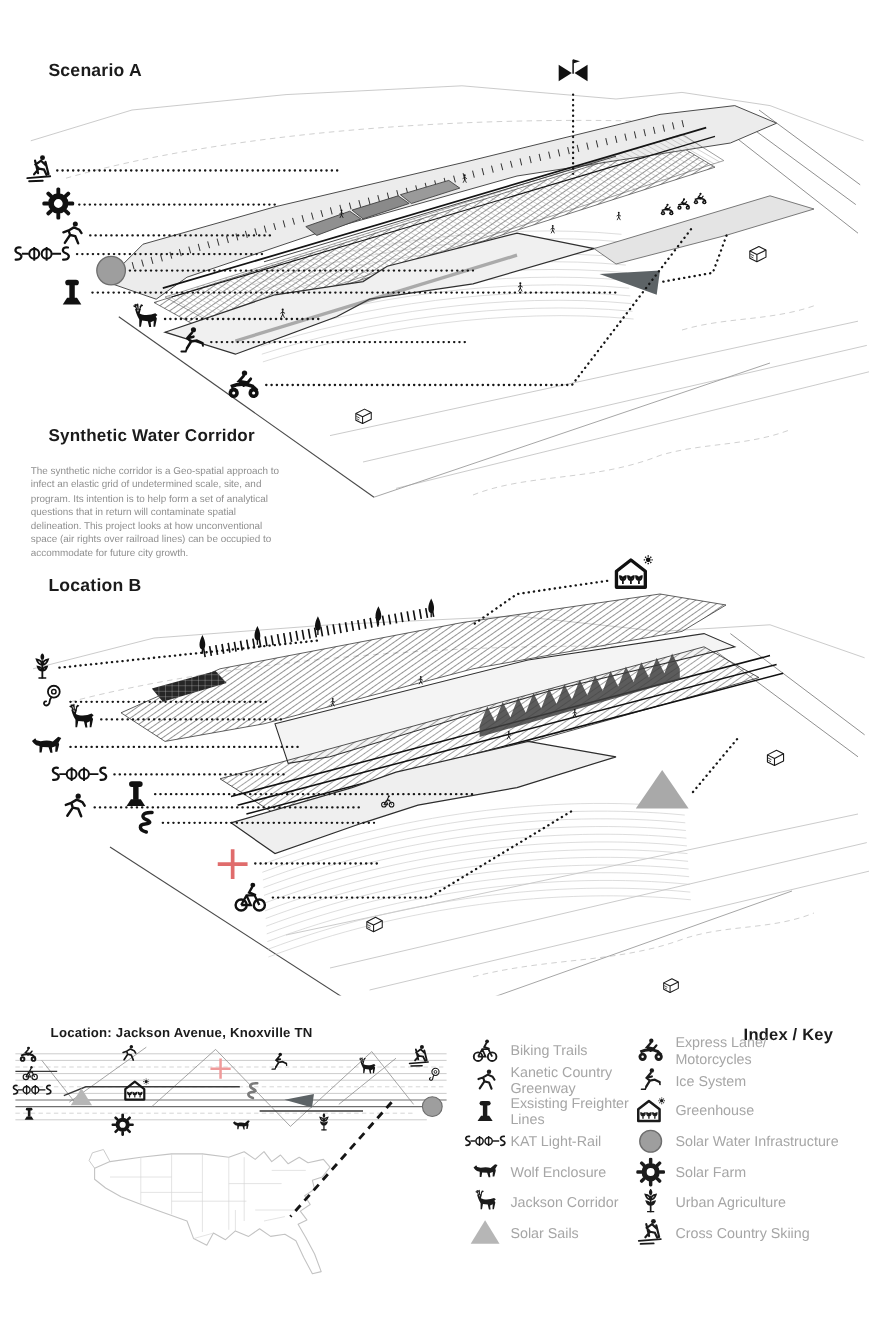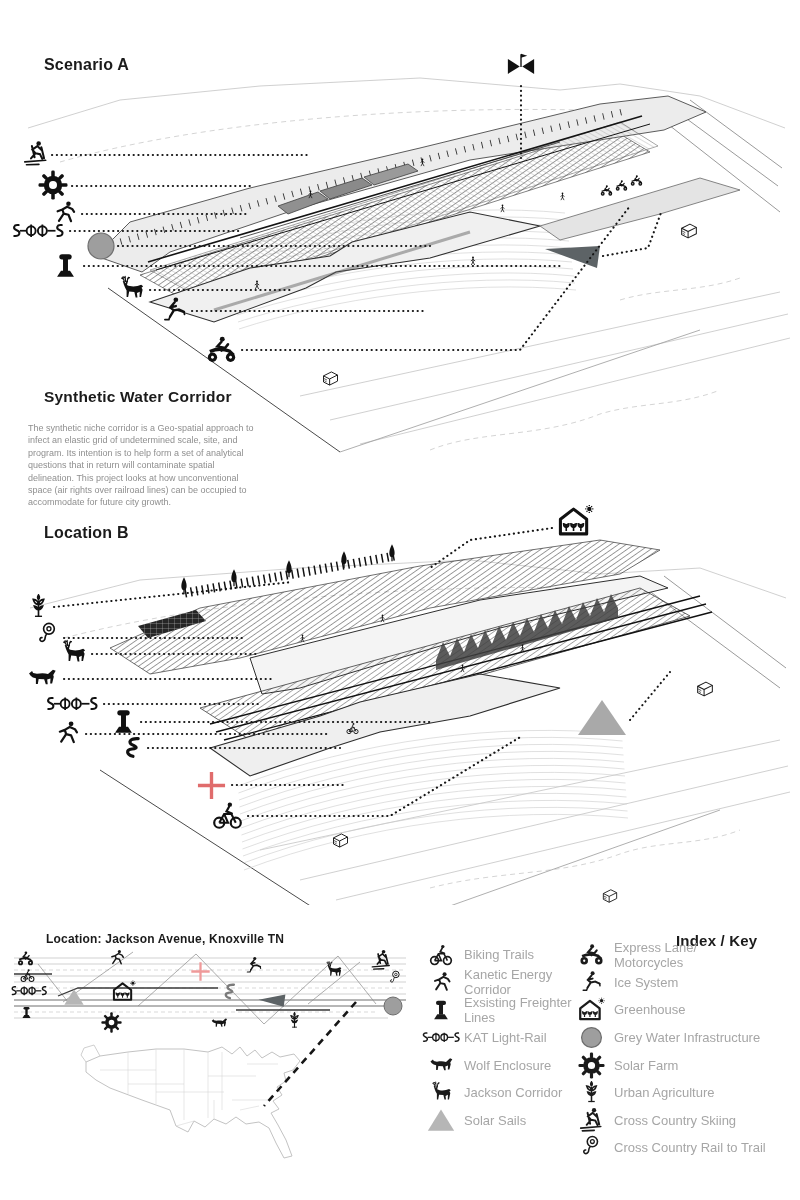--- a/index.html
+++ b/index.html
@@ -389,21 +389,21 @@
           </svg>
         </span>
       <span class="llabel">Biking Trails</span>
     </div>
     <div class="lrow">
       <span class="licon">
           <svg width="23" height="23" class="ink">
             <use width="100%" height="100%" href="#icon-runner"></use>
           </svg>
         </span>
-      <span class="llabel">Kanetic Energy Corridor</span>
+      <span class="llabel">Kanetic Country Greenway</span>
     </div>
     <div class="lrow">
       <span class="licon">
           <svg width="22" height="22" class="ink">
             <use width="100%" height="100%" href="#icon-ibeam"></use>
           </svg>
         </span>
       <span class="llabel">Exsisting Freighter Lines</span>
     </div>
     <div class="lrow">
@@ -464,21 +464,21 @@
           </svg>
         </span>
       <span class="llabel">Greenhouse</span>
     </div>
     <div class="lrow">
       <span class="licon">
           <svg width="25" height="25" class="c-gray">
             <use width="100%" height="100%" href="#icon-dot"></use>
           </svg>
         </span>
-      <span class="llabel">Grey Water Infrastructure</span>
+      <span class="llabel">Solar Water Infrastructure</span>
     </div>
     <div class="lrow">
       <span class="licon">
           <svg width="27" height="27" class="ink">
             <use width="100%" height="100%" href="#icon-gear"></use>
           </svg>
         </span>
       <span class="llabel">Solar Farm</span>
     </div>
     <div class="lrow">
@@ -490,23 +490,15 @@
       <span class="llabel">Urban Agriculture</span>
     </div>
     <div class="lrow">
       <span class="licon">
           <svg width="26" height="26" class="ink">
             <use width="100%" height="100%" href="#icon-xcski"></use>
           </svg>
         </span>
       <span class="llabel">Cross Country Skiing</span>
     </div>
-    <div class="lrow">
-      <span class="licon">
-          <svg width="22" height="26" class="ink">
-            <use width="100%" height="100%" href="#icon-railtrail"></use>
-          </svg>
-        </span>
-      <span class="llabel">Cross Country Rail to Trail</span>
-    </div>
   </div>
 
 </div>
 
 </body></html>

